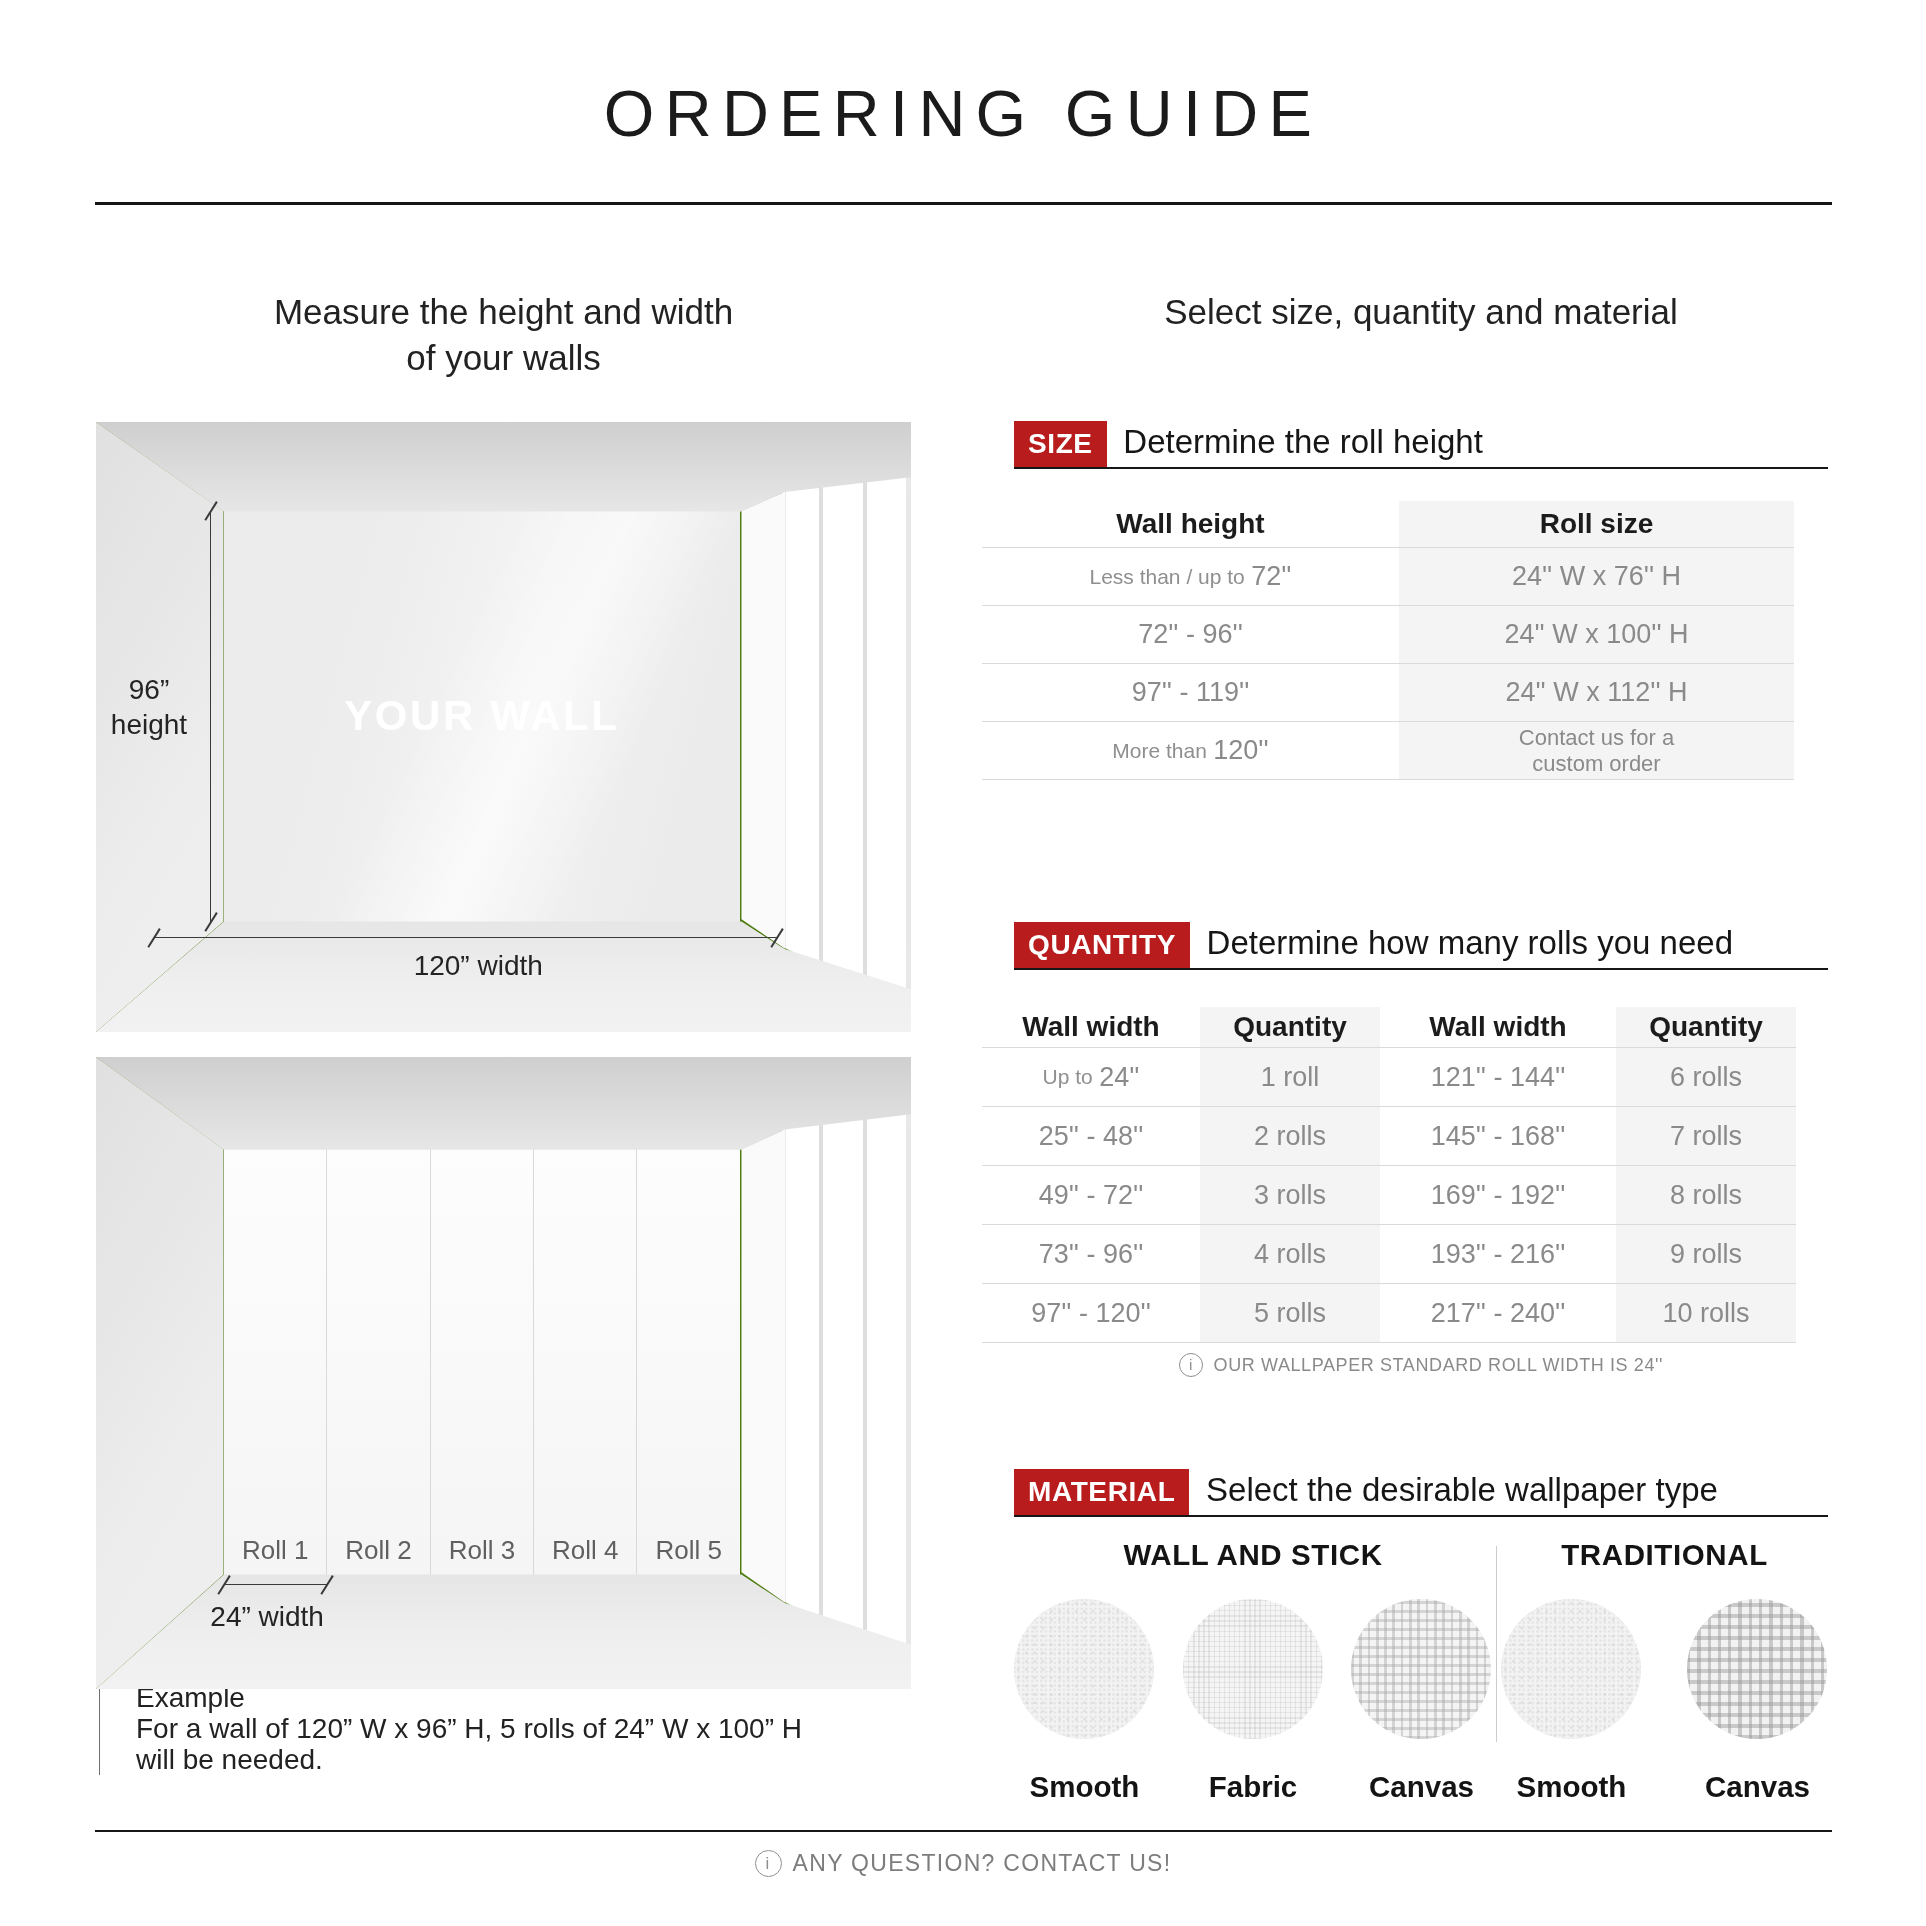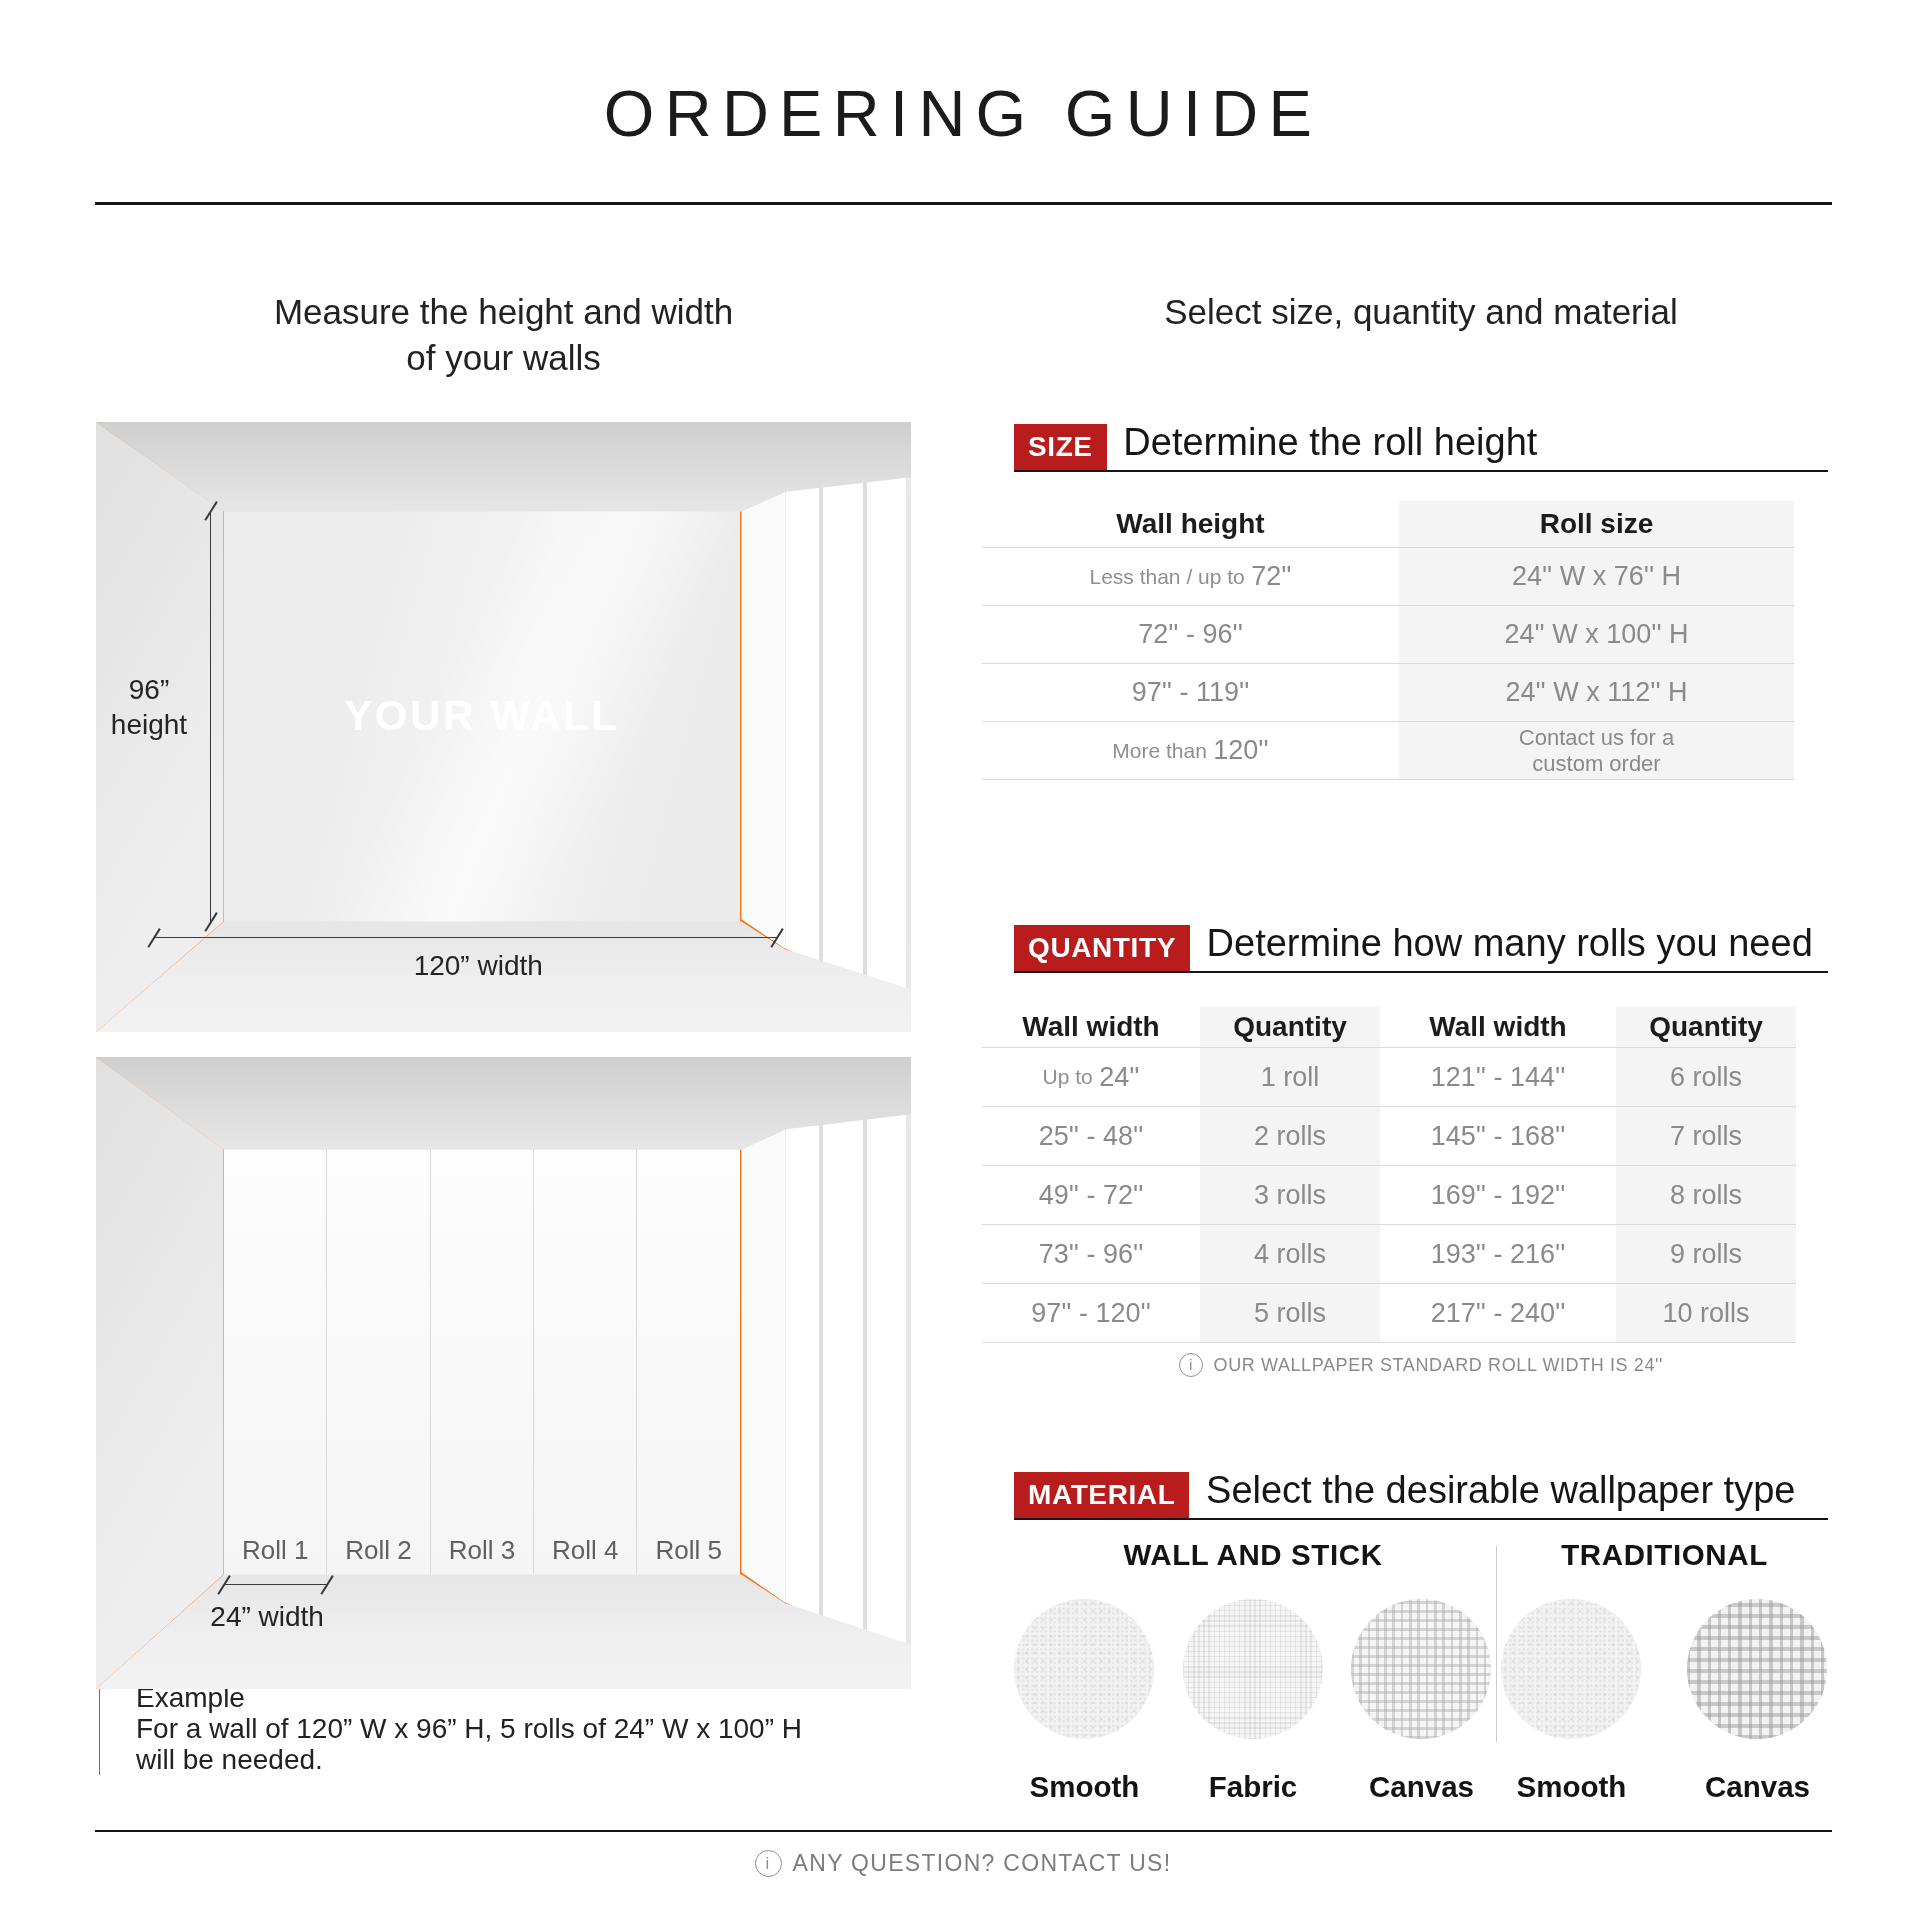--- a/index.html
+++ b/index.html
@@ -11,21 +11,21 @@
          font-size:65px;font-weight:300;letter-spacing:10.3px;color:#1b1b1b;}
   .top-rule{position:absolute;left:95px;top:202px;width:1737px;height:2.6px;background:#161616;}
 
   
   .col-heading{position:absolute;top:289px;text-align:center;font-size:35px;font-weight:500;
                color:#222;line-height:46px;}
   .col-heading.left{left:96px;width:815px;}
   .col-heading.right{left:1014px;width:814px;}
 
   
-  .scene{position:absolute;left:96px;width:815px;background:#f97316;overflow:hidden;}
+  .scene{position:absolute;left:96px;width:815px;background:#4d7c0f;overflow:hidden;}
   .scene1{top:422px;height:610px;}
   .scene2{top:1057px;height:632px;}
   .scene>div{position:absolute;}
   .backwall{left:15.7%;top:14.6%;width:63.3%;height:67.3%;z-index:1;
             background:linear-gradient(105deg,#ececec 25%,#f4f4f4 55%,#ebebeb 85%);}
   .backwall::after{content:"";position:absolute;inset:0;
             background:linear-gradient(115deg,rgba(255,255,255,0) 42%,rgba(255,255,255,.55) 58%,rgba(255,255,255,0) 74%);}
   .wall-label{position:absolute;inset:0;display:flex;align-items:center;justify-content:center;
             font-size:42px;font-weight:700;letter-spacing:2.6px;color:#ffffff;z-index:2;}
   .window{left:84.2%;top:5.5%;width:15.8%;height:91%;z-index:1;
@@ -67,21 +67,21 @@
 
   
   .example{position:absolute;left:99px;top:1682px;border-left:1.9px solid #6e6e6e;
            padding-left:36px;font-size:28px;line-height:31px;color:#222;}
 
   
   .section-head{position:absolute;left:1014px;width:814px;display:flex;align-items:flex-end;
                 border-bottom:2.6px solid #161616;}
   .badge{background:#b91c1c;color:#ffffff;font-size:28px;font-weight:600;letter-spacing:0.6px;
          padding:9px 14px;line-height:28px;}
-  .subtitle{font-size:38px;color:#161616;padding:0 0 6.4px 16.7px;white-space:nowrap;}
+  .subtitle{font-size:33px;color:#161616;padding:0 0 6.4px 16.7px;white-space:nowrap;}
   .head-size{top:421px;}
   .head-qty{top:922px;}
   .head-mat{top:1469px;}
 
   
   .table{position:absolute;left:982px;}
   .t-row{display:flex;}
   .cell{display:flex;align-items:center;justify-content:center;}
   .shade{background:#f4f4f4;}
   .sep{border-top:1.3px solid #dadada;}

